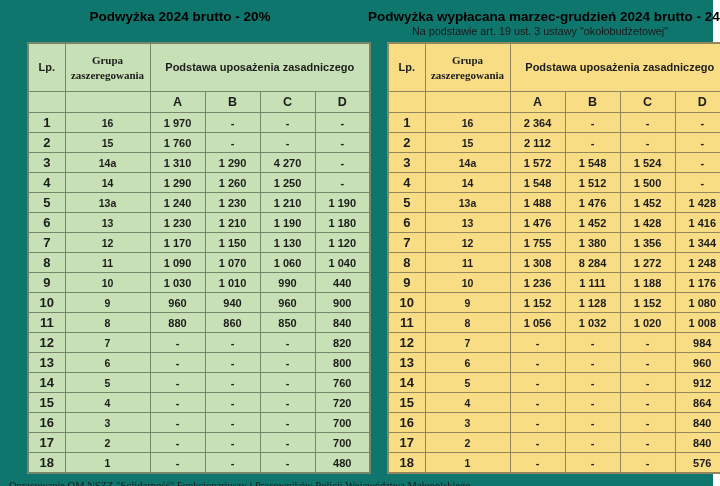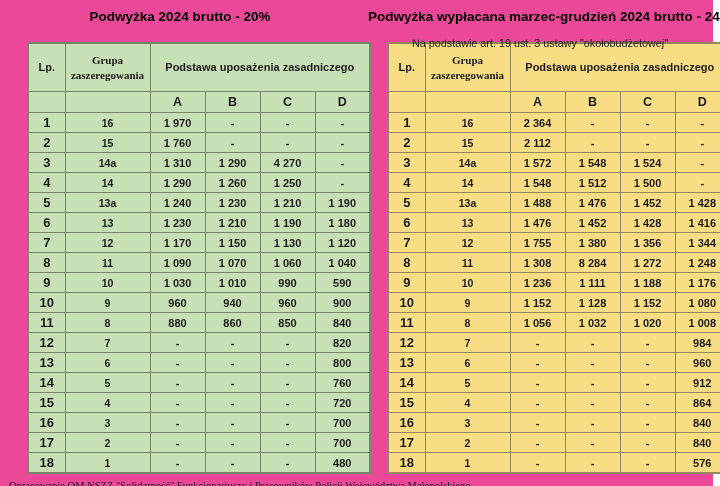--- a/index.html
+++ b/index.html
@@ -1,22 +1,22 @@
 <!DOCTYPE html>
 <html><head>
 <meta charset="utf-8">
 <style>
   html,body{margin:0;padding:0;background:#ffffff;}
   body{font-family:"Liberation Sans",sans-serif;}
-  .page{width:713px;height:486px;box-sizing:border-box;padding:5px 8px 0;background:#ec4899;position:relative;}
+  .page{width:713px;height:486px;box-sizing:border-box;padding:5px 8px 0;background:#0f766e;position:relative;}
   .tables{display:flex;gap:16px;}
   .col{width:344px;flex:0 0 344px;}
   .title-block{height:37px;display:flex;flex-direction:column;justify-content:flex-start;padding-top:4px;box-sizing:border-box;}
   .title{font-size:13.5px;font-weight:bold;text-align:center;color:#000;line-height:1.15;white-space:nowrap;}
-  .subtitle{font-size:10.8px;text-align:center;color:#1a1a1a;margin-top:12px;white-space:nowrap;}
+  .subtitle{font-size:10.8px;text-align:center;color:#1a1a1a;margin-top:0;white-space:nowrap;}
   table{border-collapse:collapse;table-layout:fixed;width:344px;margin-left:19px;}
   th,td{padding:0;text-align:center;vertical-align:middle;font-weight:bold;color:#1c1c1c;overflow:hidden;}
   .green th,.green td{background:#c7e0b5;border:1px solid #75866b;}
   .yellow th,.yellow td{background:#f9dd84;border:1px solid #91865c;}
   table.green{border:2px solid #75866b;}
   table.yellow{border:2px solid #91865c;}
   tr.h1 th{height:47px;font-size:11px;line-height:1.3;}
   th.grp-h{font-size:10.5px;font-family:Liberation Serif, serif;}
   tr.h2 th{height:20px;font-size:12.5px;}
   tbody td{height:19px;font-size:11px;}
@@ -122,21 +122,21 @@
               <td class="val">1 070</td>
               <td class="val">1 060</td>
               <td class="val">1 040</td>
             </tr>
             <tr>
               <td class="lp">9</td>
               <td class="grp">10</td>
               <td class="val">1 030</td>
               <td class="val">1 010</td>
               <td class="val">990</td>
-              <td class="val">590</td>
+              <td class="val">440</td>
             </tr>
             <tr>
               <td class="lp">10</td>
               <td class="grp">9</td>
               <td class="val">960</td>
               <td class="val">940</td>
               <td class="val">960</td>
               <td class="val">900</td>
             </tr>
             <tr>

